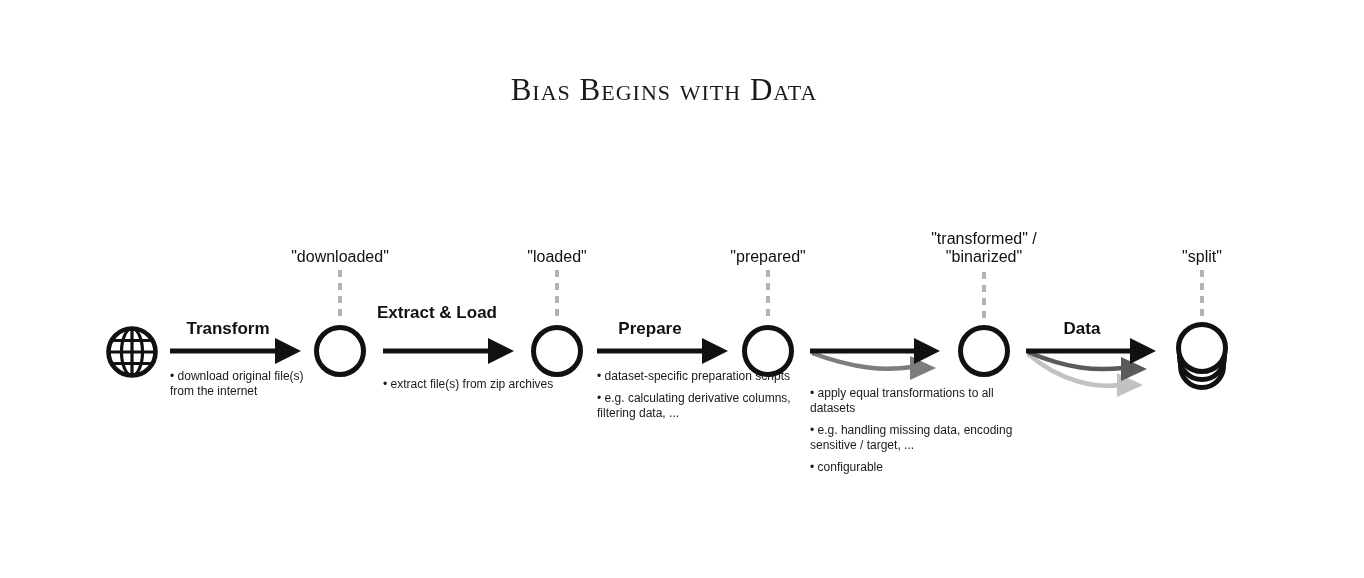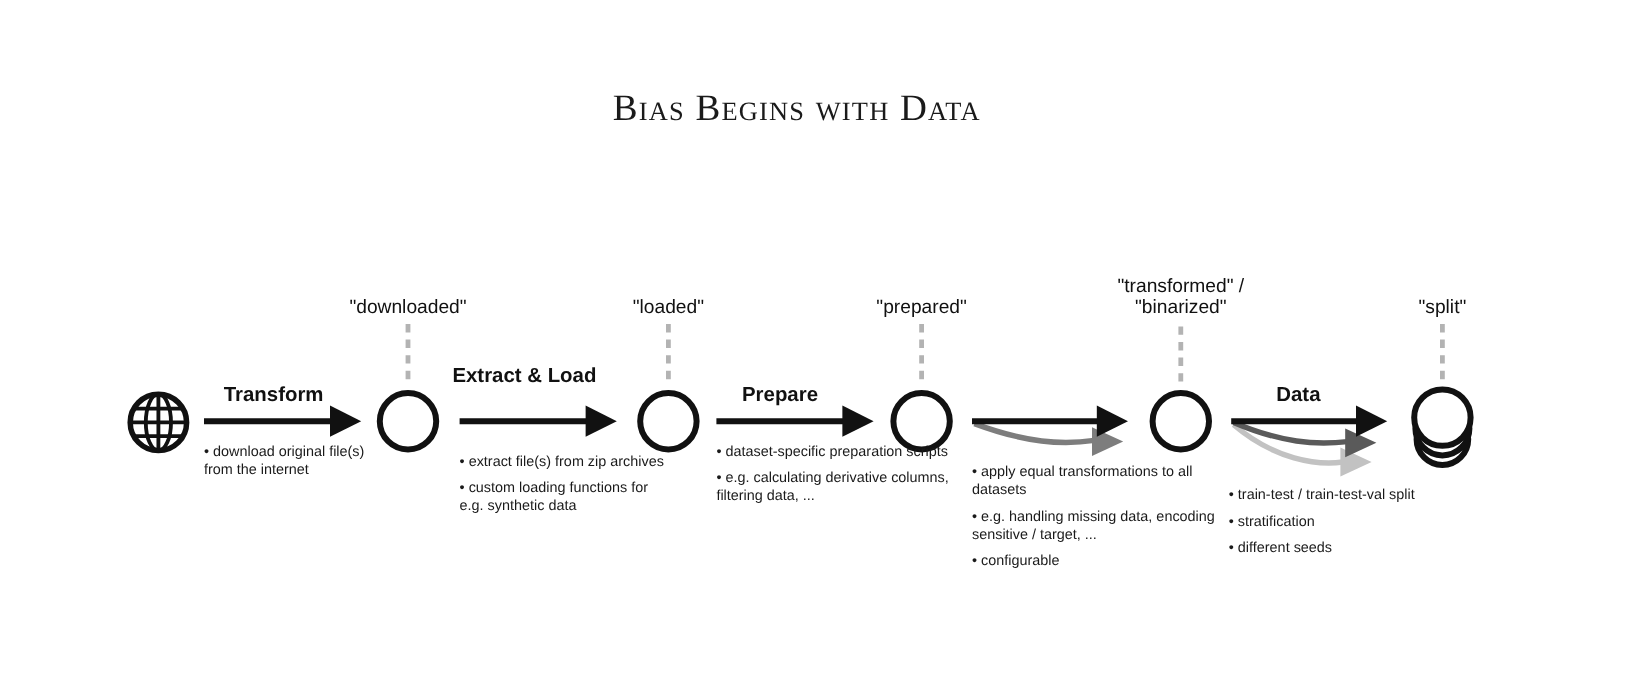--- a/index.html
+++ b/index.html
@@ -115,33 +115,27 @@
   <div class="action wrap" style="left:437px; top:304px">Extract &amp; Load</div>
   <div class="action" style="left:650px; top:320px">Prepare</div>
   <div class="action" style="left:1082px; top:320px">Data</div>
 
   <div class="bullets" style="left:170px; top:369px; width:142px">
     <div class="bullet">download original file(s) from the internet</div>
   </div>
 
   <div class="bullets" style="left:383px; top:377px; width:178px">
     <div class="bullet">extract file(s) from zip archives</div>
-    <div class="bullet">custom loading functions for e.g. synthetic data</div>
   </div>
 
   <div class="bullets" style="left:810px; top:386px; width:208px">
     <div class="bullet">apply equal transformations to all datasets</div>
     <div class="bullet">e.g. handling missing data, encoding sensitive / target, ...</div>
     <div class="bullet">configurable</div>
   </div>
 
   <div class="bullets" style="left:597px; top:369px; width:196px">
     <div class="bullet">dataset-specific preparation scripts</div>
     <div class="bullet">e.g. calculating derivative columns, filtering data, ...</div>
   </div>
 
-  <div class="bullets" style="left:1024px; top:405px; width:168px">
-    <div class="bullet">train-test / train-test-val split</div>
-    <div class="bullet">stratification</div>
-    <div class="bullet">different seeds</div>
-  </div>
 
 </div>
 
 </body></html>

